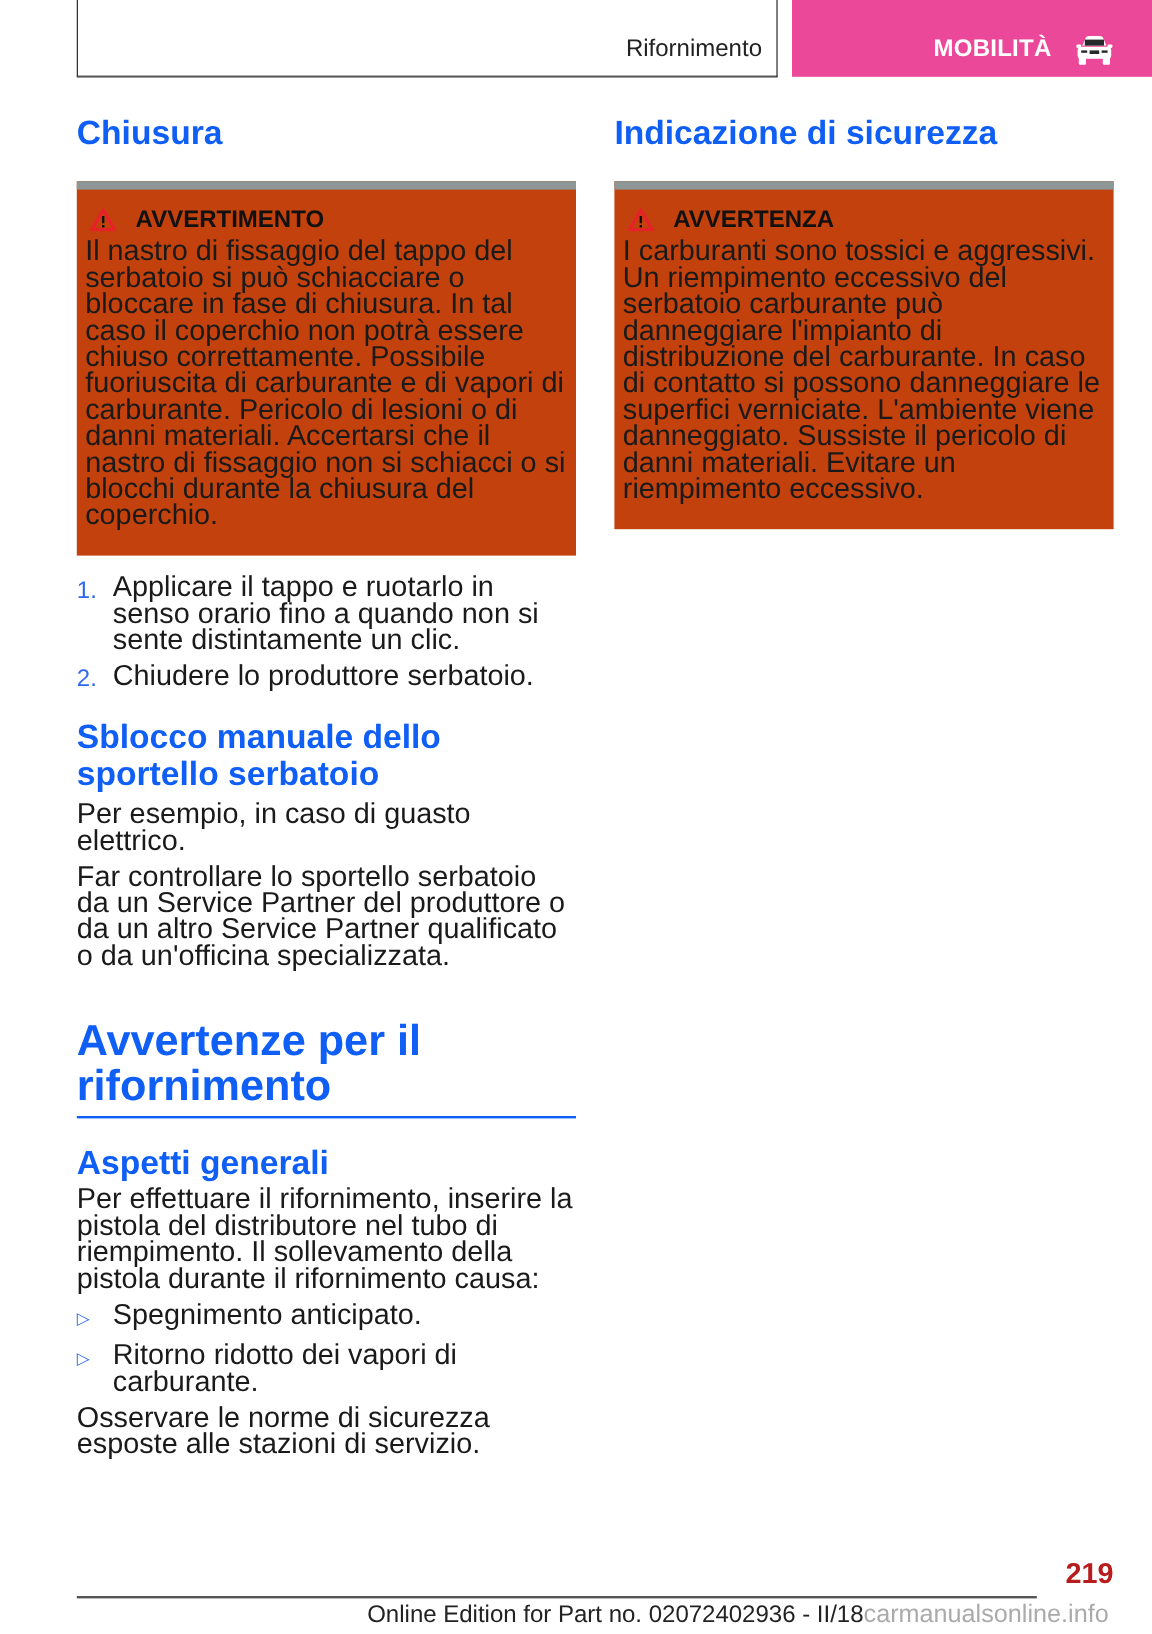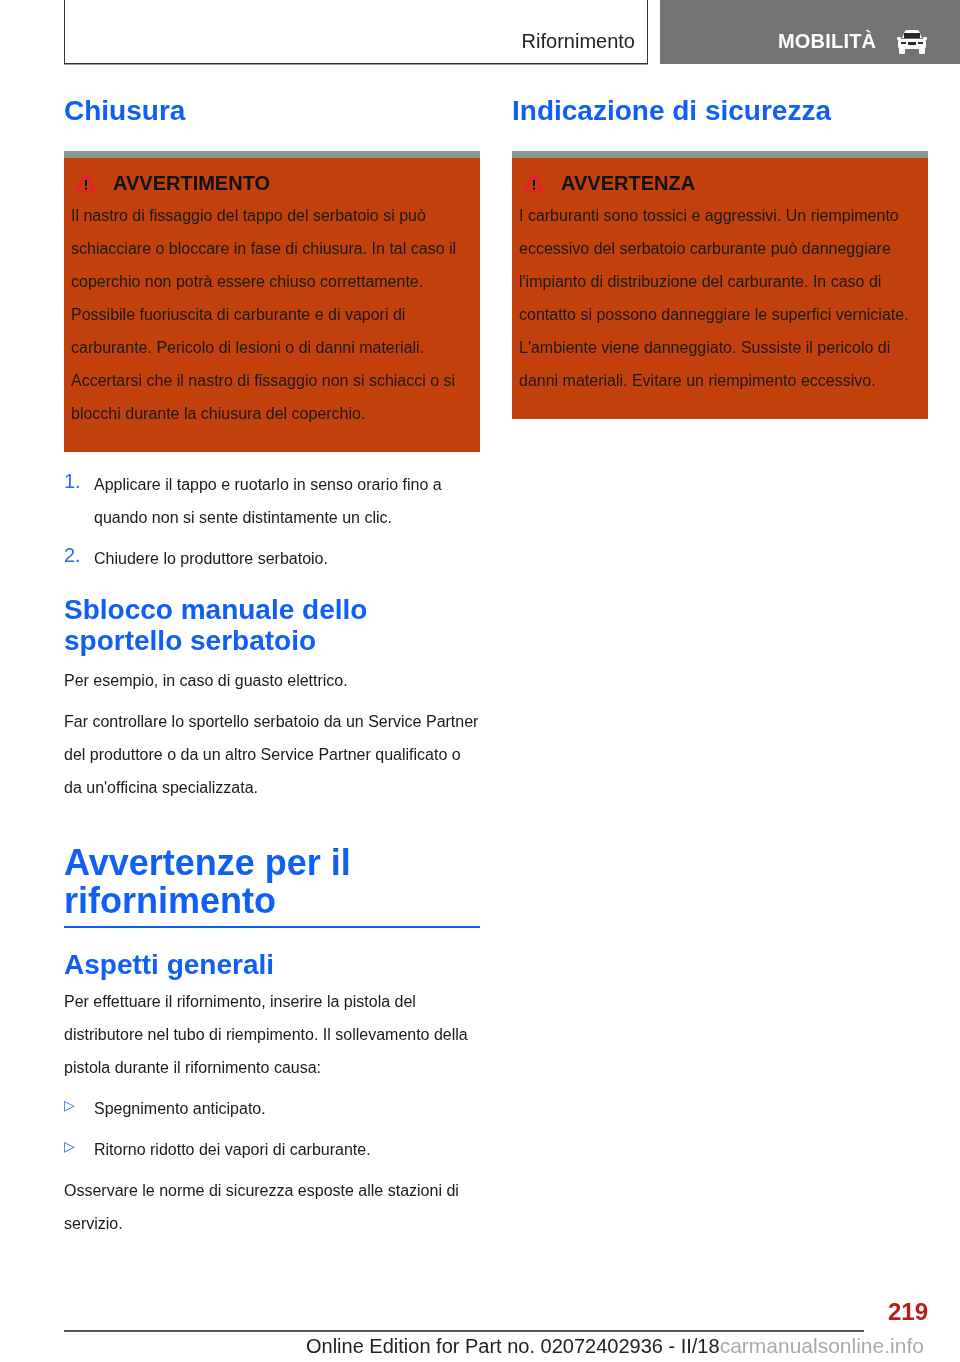--- a/index.html
+++ b/index.html
@@ -2,32 +2,32 @@
 <html><head>
 <meta charset="utf-8">
 <style>
   html, body { margin:0; padding:0; }
   body { width:960px; height:1362px; background:#fff; position:relative; overflow:hidden;
          font-family:"Liberation Sans", sans-serif; color:#1a1a1a; }
   .hdr-left { position:absolute; left:64px; top:-2px; width:584px; height:66px;
               border:1px solid #333; border-top:none; box-sizing:border-box; background:#fff;
               box-shadow:0 1px 0 #999; }
   .hdr-left span { position:absolute; right:12px; bottom:10px; font-size:20px; color:#222; }
-  .hdr-right { position:absolute; left:660px; top:0; width:300px; height:64px; background:#737373; }
+  .hdr-right { position:absolute; left:660px; top:0; width:300px; height:64px; background:#ec4899; }
   .hdr-right span { position:absolute; left:118px; bottom:11px; font-size:20px; color:#fff; font-weight:bold; letter-spacing:0.2px; }
   .car-icon { position:absolute; left:236px; top:29px; width:32px; height:26px; }
   .col { position:absolute; width:416px; }
   .col-left { left:64px; top:96px; }
   .col-right { left:512px; top:96px; }
   h2 { color:#0f5ef5; font-size:28px; font-weight:bold; margin:0; line-height:1.1; }
   h1 { color:#0f5ef5; font-size:36px; font-weight:bold; margin:0; line-height:1.05; }
   .warn { background:#c2410c; border-top:7px solid #8c9796; padding:14px 8px 22px 7px; margin-top:24px; }
   .warn-title { display:flex; align-items:center; font-weight:bold; font-size:20px; margin-bottom:4px; color:#111; }
   .warn-title svg { margin-left:4px; margin-right:16px; }
-  p, .txt { font-size:16px; line-height:33px; margin:0; }
+  p, .txt { font-size:24px; line-height:22px; margin:0; }
   .ol { margin-top:16px; }
   .ol-item { display:flex; margin-bottom:8px; }
   .ol-num { width:30px; color:#2d69f0; font-size:20px; line-height:26px; flex:none; }
   .ul-item { display:flex; margin-bottom:8px; }
   .ul-bullet { width:30px; color:#2d69f0; font-size:14px; line-height:26px; flex:none; }
   .rule-blue { height:2px; background:#0f5ef5; margin-top:6px; }
   .footer-num { position:absolute; right:32px; top:1298px; font-size:24px; font-weight:bold; color:#b91c1c; }
   .footer-line { position:absolute; left:64px; top:1330px; width:800px; height:2px; background:#555; }
   .footer-text { position:absolute; left:306px; top:1334px; font-size:20px; color:#222; white-space:nowrap; }
   .footer-text .wm { color:#aaa; font-size:21px; }

